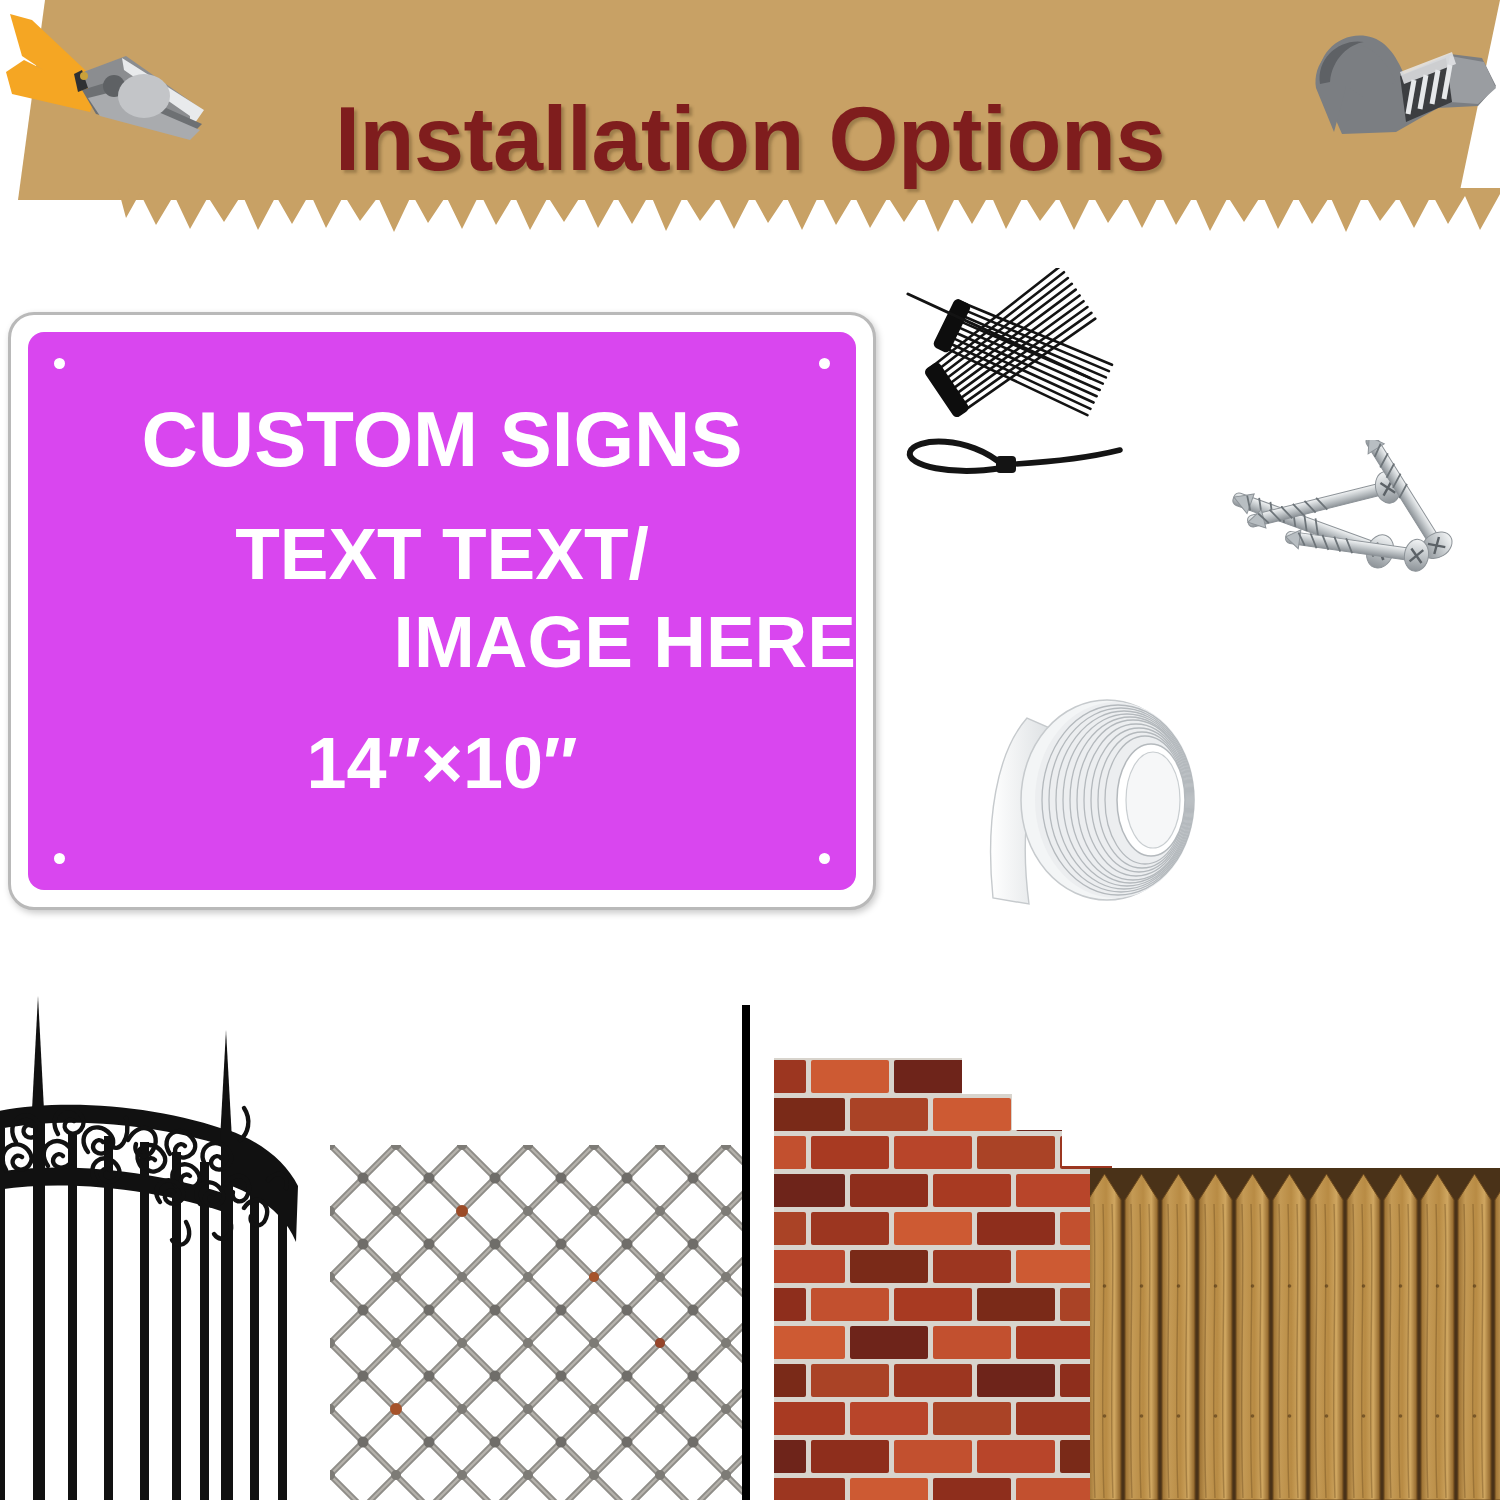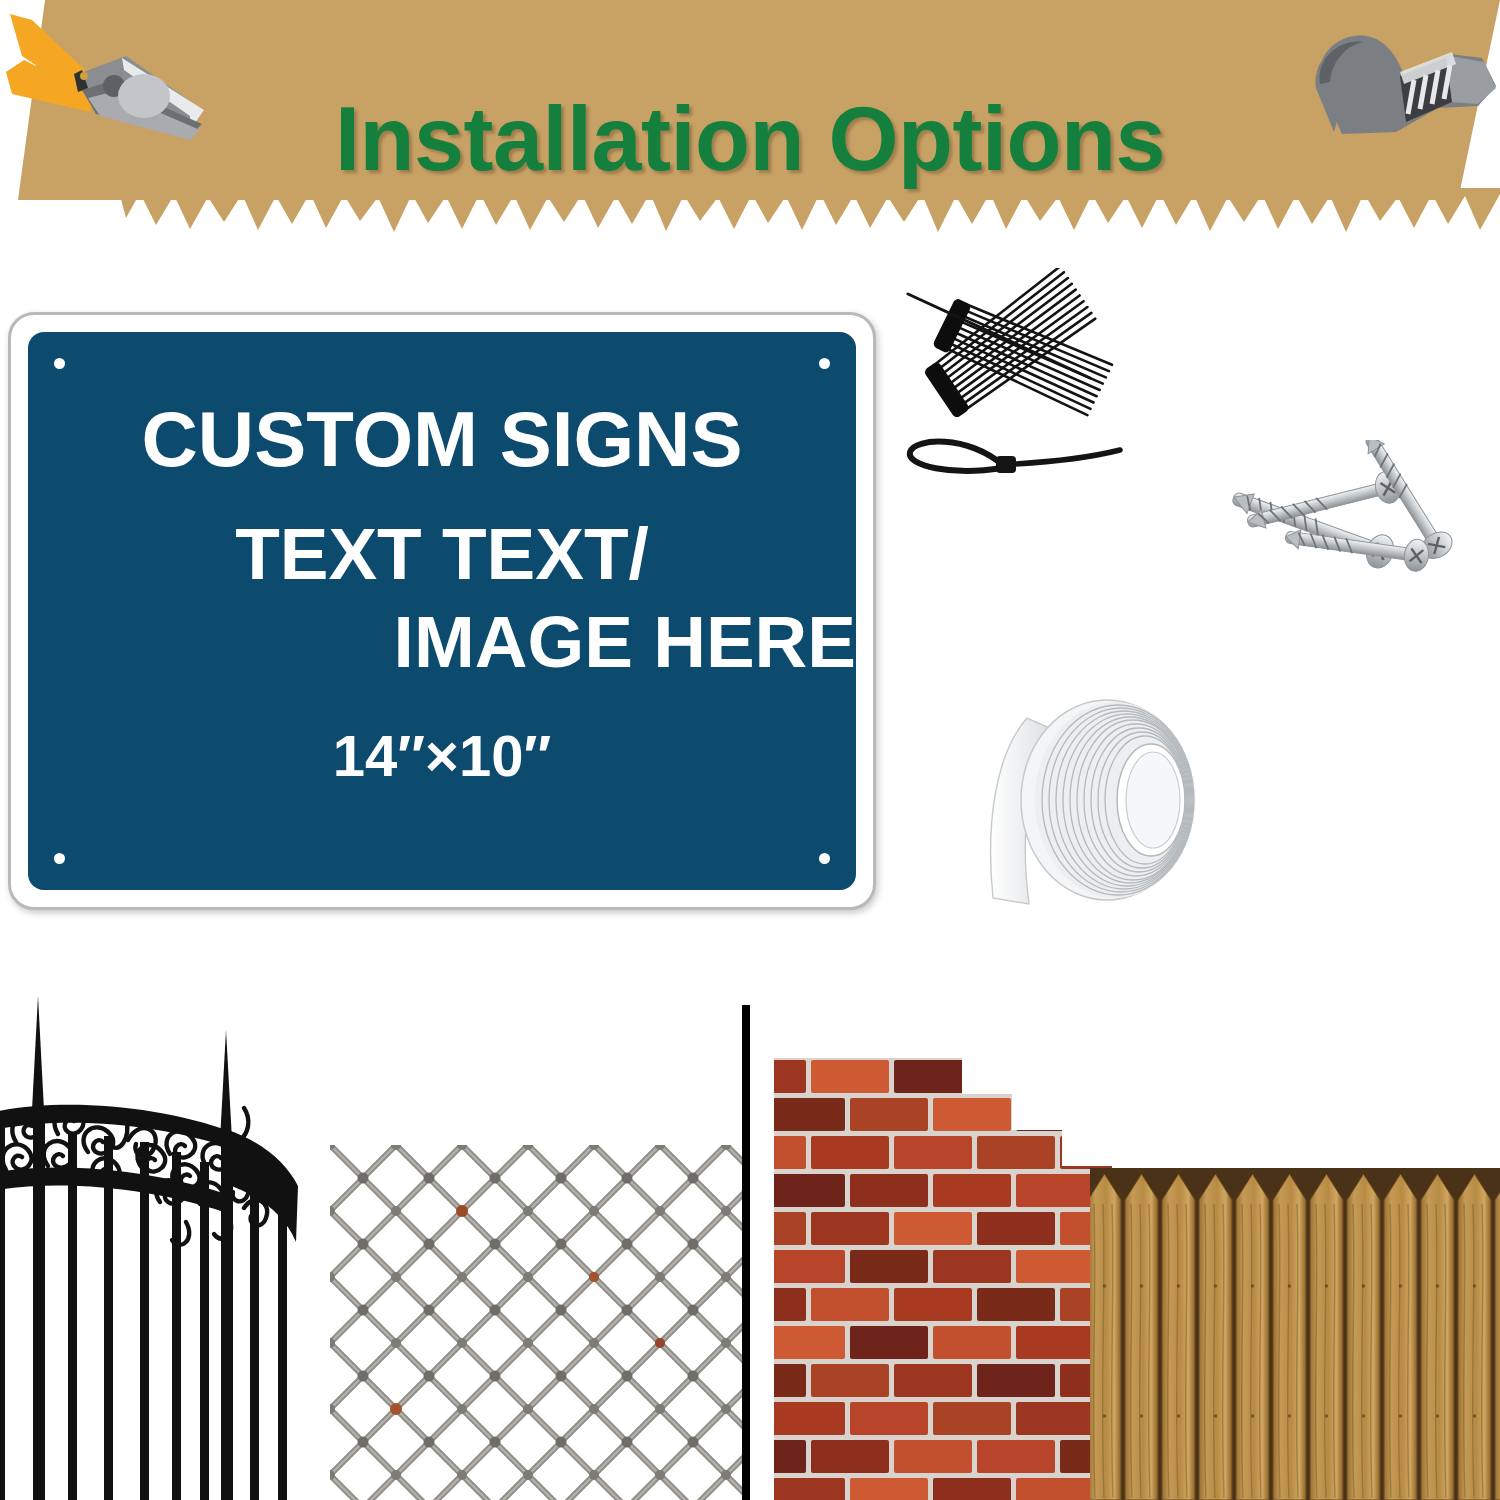--- a/index.html
+++ b/index.html
@@ -7,45 +7,45 @@
   body{width:1500px;height:1500px;position:relative;overflow:hidden;
        font-family:"Liberation Sans","DejaVu Sans",sans-serif;}
 
   
   #header-banner{position:absolute;left:0;top:0;width:1500px;height:230px;}
   .banner-body{position:absolute;left:0;top:0;width:1500px;height:200px;
      background:#c8a165;
      clip-path:polygon(3.0% 0%, 100% 0%, 97.2% 100%, 1.2% 100%);}
   .banner-teeth{position:absolute;left:0;top:188px;width:1500px;height:48px;}
   .banner-title{position:absolute;left:0;top:28px;width:1500px;text-align:center;
-     font-size:90px;font-weight:bold;color:#15803d;letter-spacing:-0.5px;
+     font-size:90px;font-weight:bold;color:#7f1d1d;letter-spacing:-0.5px;
      font-family:"Liberation Sans","DejaVu Sans",sans-serif;
      text-shadow:3px 3px 3px rgba(80,60,30,0.35);
      white-space:nowrap;}
 
   .tool-left{position:absolute;left:4px;top:12px;width:210px;height:170px;}
   .tool-right{position:absolute;left:1300px;top:14px;width:200px;height:165px;}
 
   
   #custom-sign{position:absolute;left:8px;top:312px;width:868px;height:598px;}
   .sign-frame{position:absolute;inset:0;background:#ffffff;border-radius:26px;
      border:3px solid #b9b9b9;box-shadow:2px 3px 7px rgba(0,0,0,0.22);}
   .sign-face{position:absolute;left:20px;top:20px;right:20px;bottom:20px;
-     background:#0c4a6e;border-radius:16px;}
+     background:#d946ef;border-radius:16px;}
   .sign-hole{position:absolute;width:11px;height:11px;border-radius:50%;
      background:#ffffff;}
   .hole-tl{left:26px;top:26px;} .hole-tr{right:26px;top:26px;}
   .hole-bl{left:26px;bottom:26px;} .hole-br{right:26px;bottom:26px;}
   .sign-text{position:absolute;left:0;right:0;text-align:center;color:#fff;
      font-weight:bold;font-family:"Liberation Sans","DejaVu Sans",sans-serif;
      letter-spacing:0px;}
   .sign-line1{top:62px;font-size:78px;}
   .sign-line2{top:180px;font-size:73px;}
   .sign-line3{top:268px;font-size:73px;text-align:right;}
-  .sign-line4{top:390px;font-size:58px;}
+  .sign-line4{top:390px;font-size:72px;}
 
   #zipties-item{position:absolute;left:880px;top:268px;width:260px;height:300px;}
   #zipties-art{position:absolute;left:0;top:0;width:260px;height:190px;}
 
   #screws-item{position:absolute;left:1215px;top:440px;width:270px;height:300px;}
   #screws-art{position:absolute;left:0;top:0;width:270px;height:155px;}
 
   #tape-item{position:absolute;left:955px;top:690px;width:270px;height:350px;}
   #tape-art{position:absolute;left:0;top:0;width:270px;height:240px;}
 

